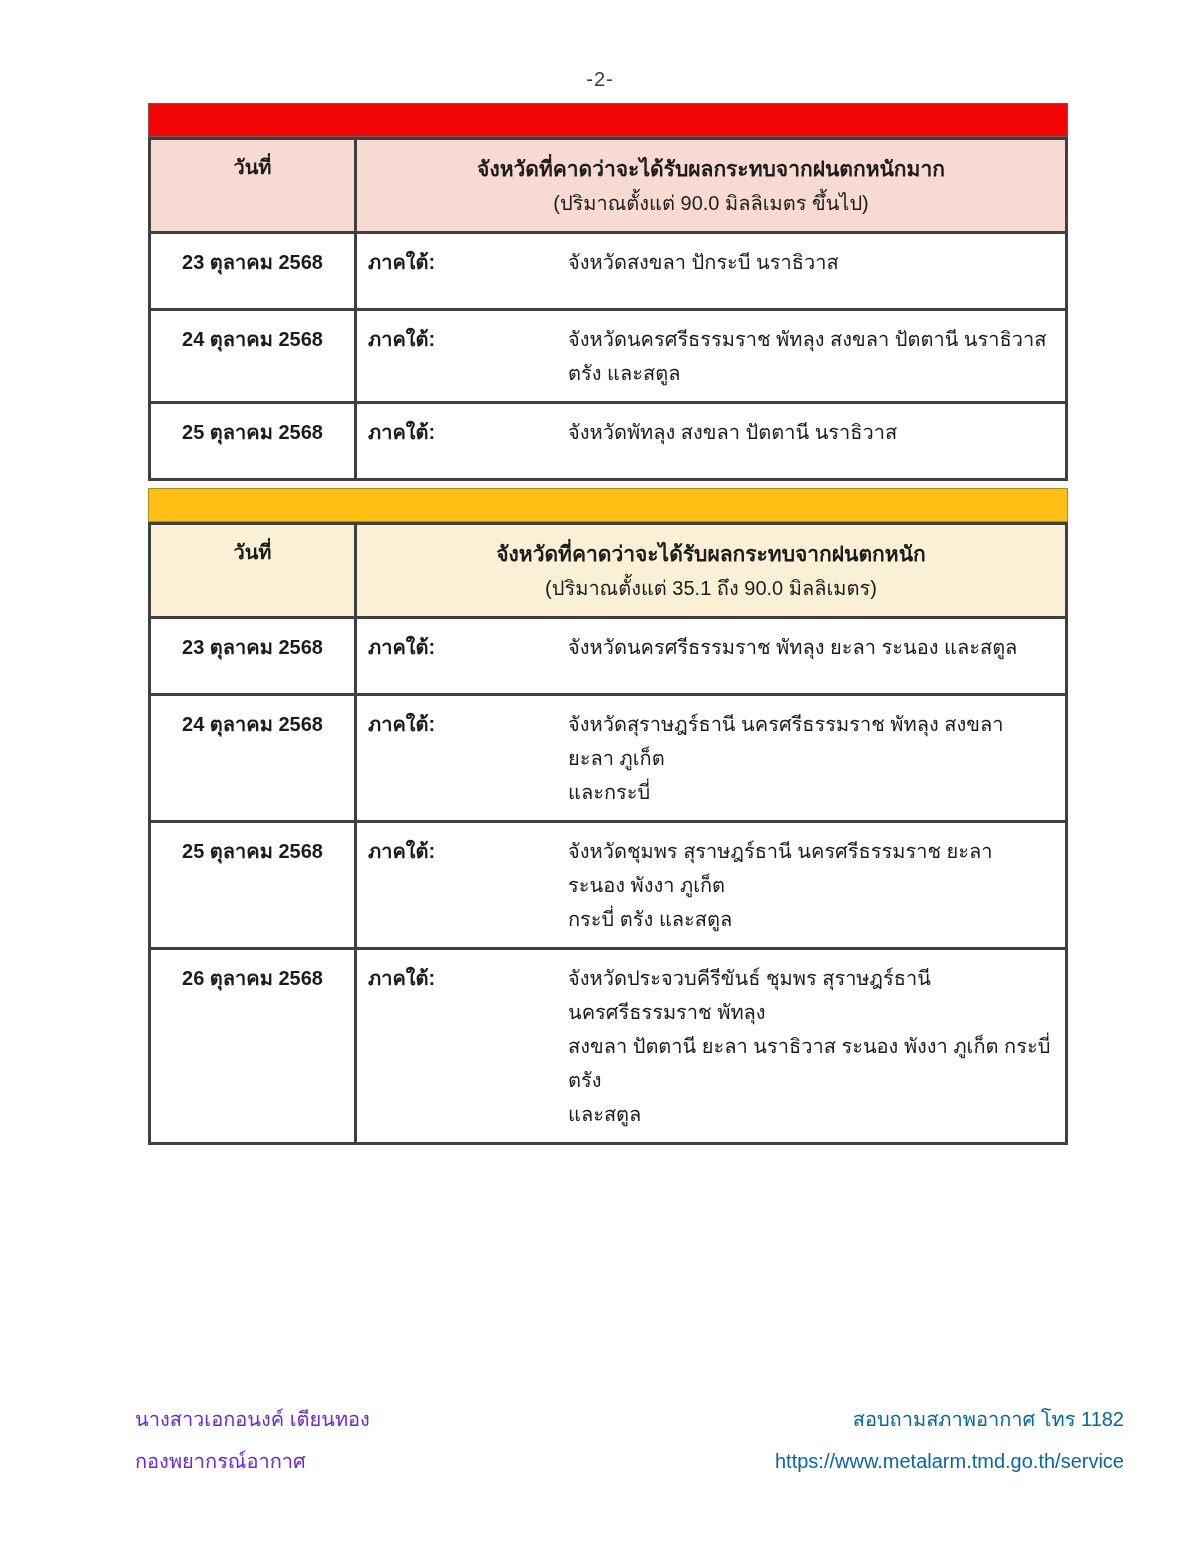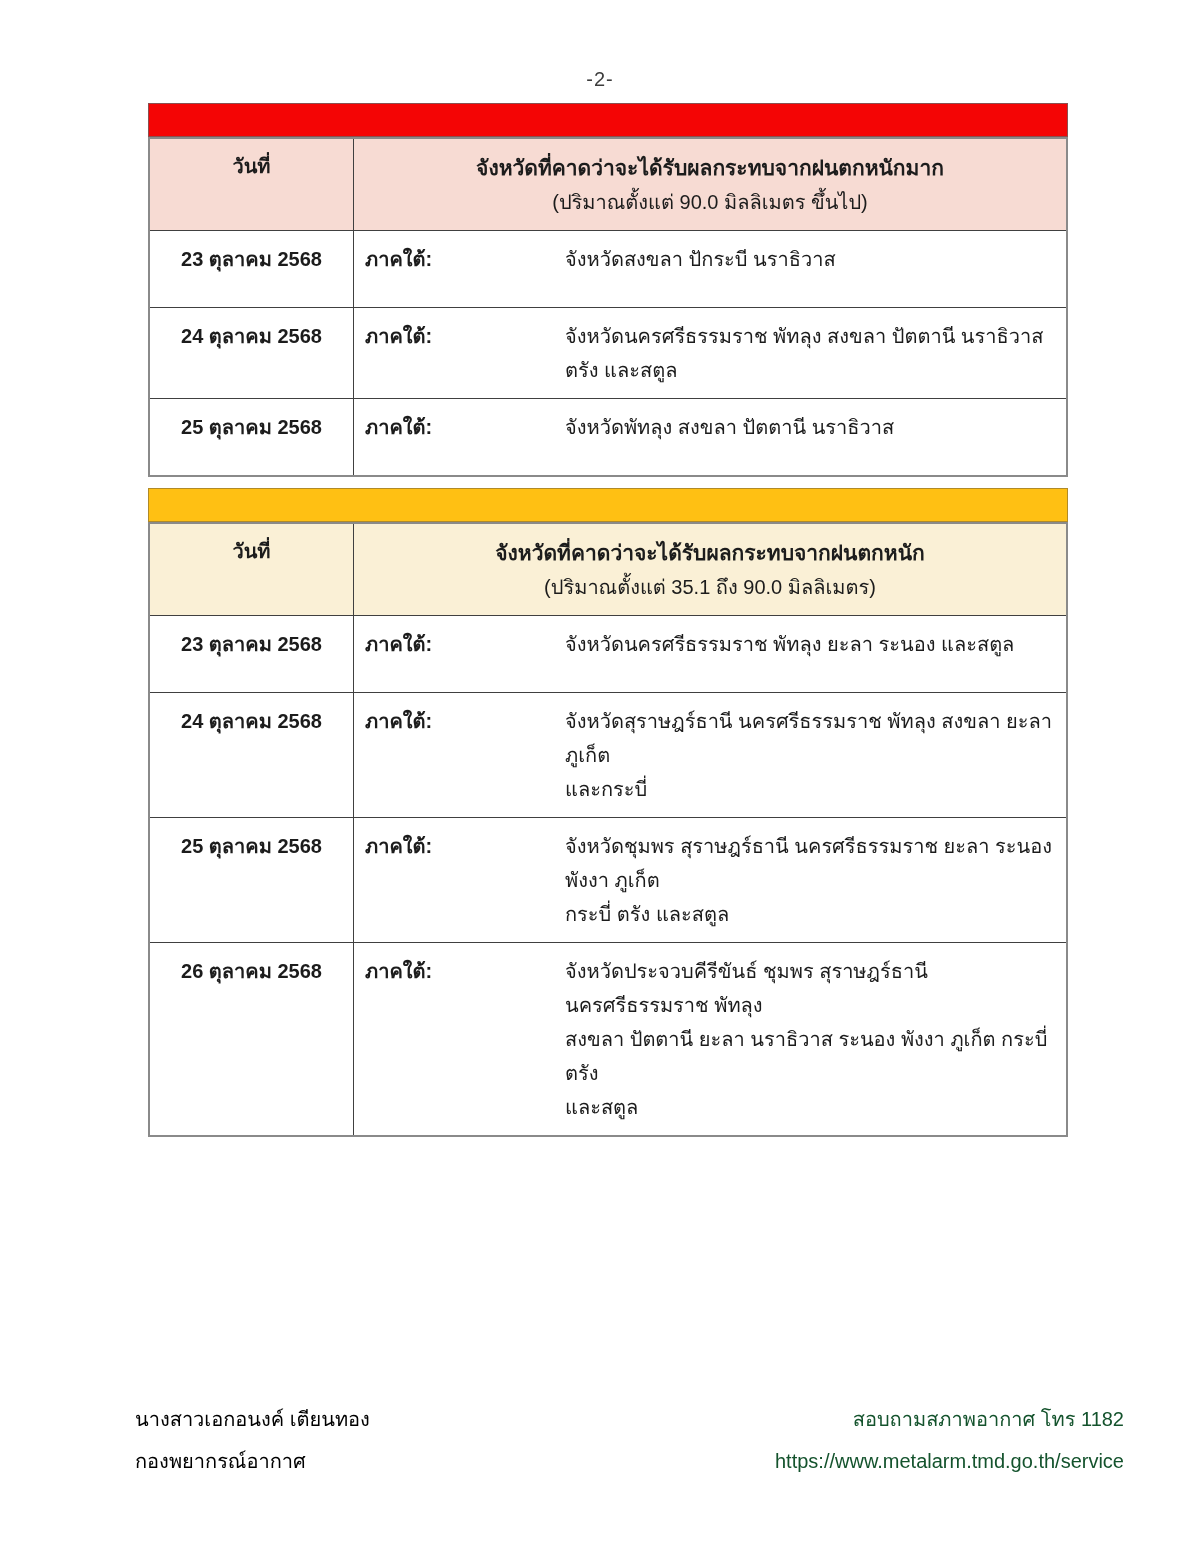--- a/index.html
+++ b/index.html
@@ -23,21 +23,21 @@
     height: 34px; box-sizing: border-box;
     border: 1px solid #8a5050;
   }
   .section-2 .color-band { border-color: #b08a28; }
   table.wtable {
     border-collapse: collapse; table-layout: fixed;
     width: 920px; background: #fff;
     border: 2px solid #8a8a8a;
   }
   table.wtable td, table.wtable th {
-    border: 1px solid #404040;
+    border: 3px solid #404040;
     vertical-align: top;
     font-size: 20px;
     padding: 11px;
   }
   th.date-header {
     width: 181px; text-align: center;
     font-weight: bold; font-size: 21px;
     padding-top: 14px; padding-bottom: 10px;
   }
   th.title-header {
@@ -50,25 +50,25 @@
     text-align: center; font-weight: bold;
     padding-top: 9px; line-height: 34px;
     height: 77px; box-sizing: border-box;
   }
   td.content-cell { padding: 9px 10px 6px 12px; box-sizing: border-box; }
   .cell-flex { display: flex; align-items: flex-start; }
   .region-label { width: 200px; flex: 0 0 200px; font-weight: bold; line-height: 34px; }
   .province-lines { flex: 1; line-height: 34px; }
   .footer-left {
     position: absolute; left: 135px; top: 1398px;
-    font-size: 20px; line-height: 42px; color: #000000;
+    font-size: 20px; line-height: 42px; color: #6d28d9;
   }
   .footer-right {
     position: absolute; right: 76px; top: 1398px;
-    font-size: 20px; line-height: 42px; color: #14532d;
+    font-size: 20px; line-height: 42px; color: #0369a1;
     text-align: right;
   }
 </style>
 </head>
 <body>
 
 <div class="page-number">-2-</div>
 
 <div class="wtable-section section-1">
   <div class="color-band" style="background-color: rgb(244, 5, 5);"></div>

